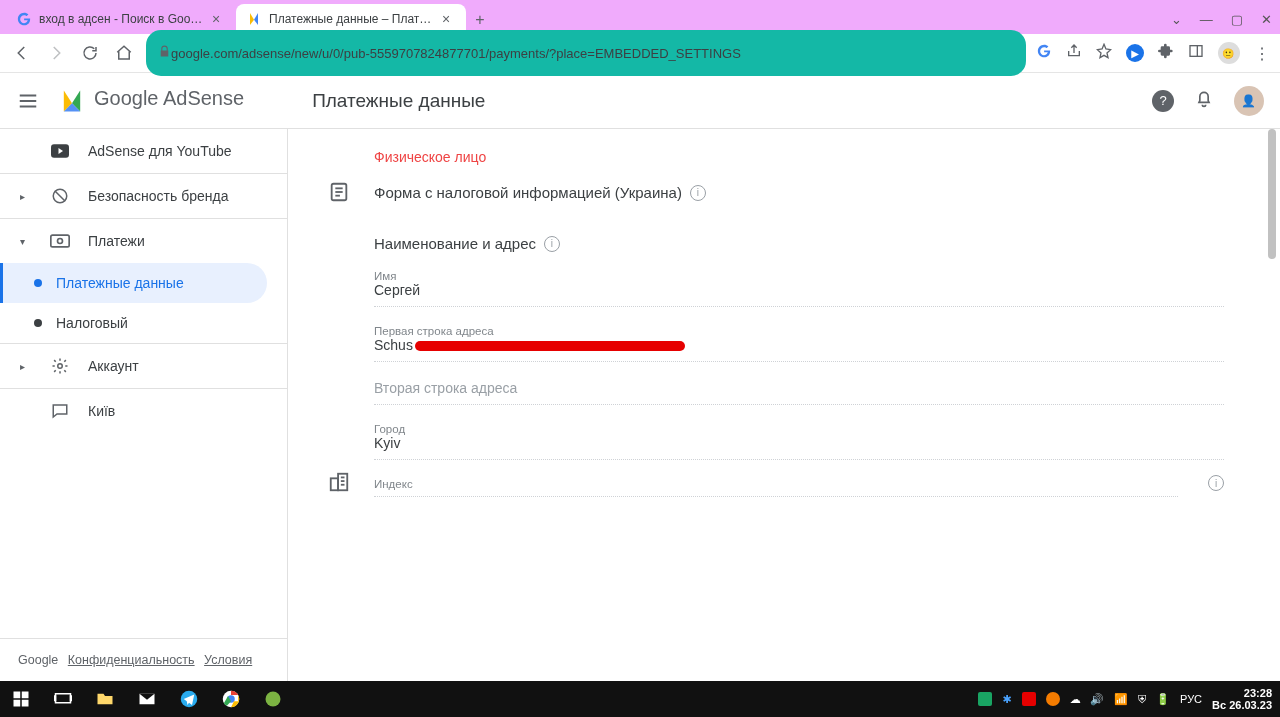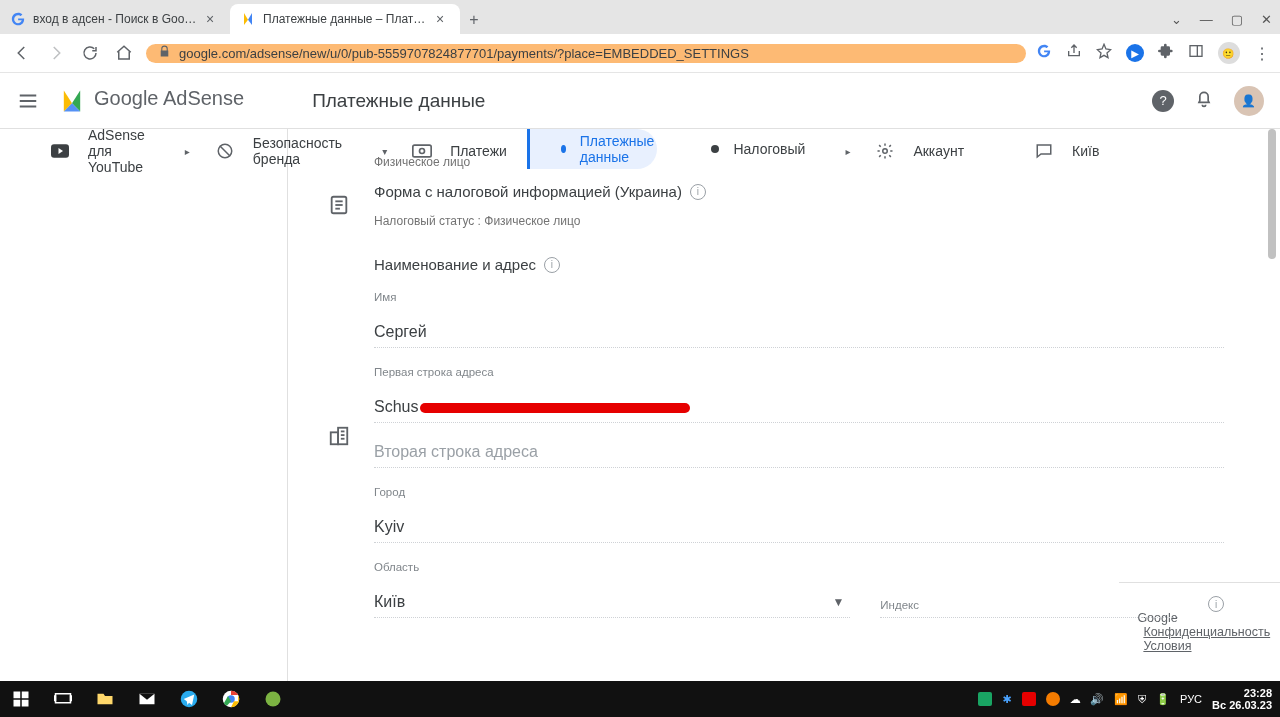--- a/index.html
+++ b/index.html
@@ -1,74 +1,74 @@
 <!DOCTYPE html>
 <html><head>
 <meta charset="utf-8">
 <style>
 * { margin: 0; padding: 0; box-sizing: border-box; font-family: Arial, "Segoe UI", sans-serif; }
 body { width: 1280px; height: 717px; overflow: hidden; background: #fff; display: flex; flex-direction: column; }
 
 
 .browser-chrome { background: #fff; border-bottom: 1px solid #e5e5e5; }
-.tab-strip { height: 34px; display: flex; align-items: flex-end; background: #e5e5e5; padding-left: 0; }
+.tab-strip { height: 34px; display: flex; align-items: flex-end; background: #f0abfc; padding-left: 6px; }
 .tab { height: 30px; display: flex; align-items: center; padding: 0 10px 0 10px; font-size: 12px; color: #3c4043; border-radius: 8px 8px 0 0; max-width: 230px; min-width: 180px; gap: 7px; }
 .tab.active { background: #fff; }
 .tab .favicon { width: 16px; height: 16px; flex: 0 0 16px; }
 .tab .tab-title { flex: 1; white-space: nowrap; overflow: hidden; text-overflow: ellipsis; }
 .tab .tab-close { flex: 0 0 14px; font-size: 14px; color: #5f6368; }
 .new-tab { width: 28px; height: 28px; display: flex; align-items: center; justify-content: center; color: #5f6368; font-size: 16px; }
 .win-controls { margin-left: auto; display: flex; align-items: center; height: 30px; padding-right: 8px; gap: 18px; color: #555; font-size: 13px;}
 .address-bar { height: 38px; display: flex; align-items: center; padding: 0 10px; gap: 10px; }
 .nav-btn { width: 24px; height: 24px; display: flex; align-items: center; justify-content: center; color: #5f6368; }
 .nav-btn svg { width: 18px; height: 18px; }
-.url-box { flex: 1; height: 19px; background: #fdba74; border-radius: 15px; display: flex; align-items: center; padding: 0 12px; gap: 8px; font-size: 13px; color: #3c4043; }
+.url-box { flex: 1; height: 46px; background: #14b8a6; border-radius: 15px; display: flex; align-items: center; padding: 0 12px; gap: 0; font-size: 13px; color: #3c4043; }
 .url-box .lock { color: #5f6368; }
 .ext-icons { display: flex; align-items: center; gap: 14px; color: #5f6368; }
 .ext-icons .dot-blue { width: 18px; height: 18px; border-radius: 50%; background: #1a73e8; display:flex;align-items:center;justify-content:center;color:#fff;font-size:10px;}
 .ext-icons .avatar-small { width:22px;height:22px;border-radius:50%;background:#ddd;display:flex;align-items:center;justify-content:center;font-size:10px;}
 
 
 .app-header { height: 56px; display: flex; align-items: center; padding: 0 16px; border-bottom: 1px solid #e0e0e0; gap: 18px; }
 .hamburger { width: 24px; height: 24px; display:flex;align-items:center;justify-content:center;color:#5f6368;}
 .logo { display:flex;align-items:flex-start;gap:8px;}
 .logo-glyph { width: 28px; height: 28px; }
 .logo-text { font-size: 20px; color:#5f6368; }
 .page-title { font-size: 19px; color:#3c4043; margin-left: 50px; }
 .header-right { margin-left:auto; display:flex; align-items:center; gap:20px; color:#5f6368;}
 .help-circle { width:22px;height:22px;border-radius:50%;background:#5f6368;color:#fff;display:flex;align-items:center;justify-content:center;font-size:13px;}
 .avatar { width:30px;height:30px;border-radius:50%;background:#d9c4b4;display:flex;align-items:center;justify-content:center;font-size:12px;color:#333;}
 
 
 .workspace { flex:1; display:flex; overflow:hidden; position:relative;}
-.sidebar { width: 288px; border-right:1px solid #e0e0e0; display:flex; flex-direction:row; font-size:14px; color:#3c4043; }
+.sidebar { width: 288px; border-right:1px solid #e0e0e0; display:flex; flex-direction:column; font-size:14px; color:#3c4043; }
 .sidebar .nav-row { height: 44px; display:flex; align-items:center; padding: 0 20px; gap:18px; cursor:pointer; }
 .sidebar .nav-row .caret { width:12px; color:#5f6368; font-size:10px;}
 .sidebar .nav-row .nav-icon { width:20px; display:flex;justify-content:center;color:#5f6368;}
 .sidebar .nav-row .nav-label { flex:1; }
 .sidebar .subrow { height:40px; display:flex; align-items:center; padding-left: 34px; gap:14px; border-radius: 0 22px 22px 0; margin-right:20px;}
 .sidebar .subrow.selected { background:#e8f0fe; color:#1a73e8; position:relative;}
 .sidebar .subrow.selected::before { content:""; position:absolute; left:0; top:0; bottom:0; width:3px; background:#1a73e8;}
 .sidebar .subrow .bullet { width:8px;height:8px;border-radius:50%;background:#1a73e8;}
 .sidebar .subrow.unselected .bullet { background:#3c4043;}
 .sidebar .divider { height:1px;background:#e0e0e0;}
-.sidebar-footer { margin-top:auto; padding: 28px 18px; font-size:12.5px; color:#5f6368; border-top:1px solid #e0e0e0;}
+.sidebar-footer { margin-top:auto; padding: 14px 18px; font-size:12.5px; color:#5f6368; border-top:1px solid #e0e0e0;}
 .sidebar-footer a { color:#5f6368; text-decoration:underline; margin-left:6px;}
 
 
 .main { flex:1; overflow-y:auto; padding: 12px 40px 40px 40px; color:#3c4043; position:relative;}
-.section { display:flex; gap: 22px; padding: 14px 0; align-items:center;}
+.section { display:flex; gap: 22px; padding: 14px 0; align-items:flex-end;}
 .section-icon { width:24px; flex:0 0 24px; color:#5f6368; margin-top:2px;}
 .section-body { flex:1; }
 .section-title { font-size:15px; display:flex; align-items:center; gap:8px; margin-bottom:6px;}
 .info-chip { width:16px;height:16px;border:1.5px solid #9aa0a6;border-radius:50%;display:inline-flex;align-items:center;justify-content:center;font-size:10px;color:#9aa0a6;}
-.meta-line { font-size:12px; color:#737373; margin-top:14px;}
+.meta-line { font-size:14px; color:#ef4444; margin-top:8px;}
 .field { margin-top: 18px; border-bottom:1px dotted #cfd2d6; padding-bottom:6px; max-width:850px;}
 .field-label { font-size:11.5px; color:#80868b; }
-.field-value { font-size:16px; margin-top:20px; min-height:18px; color:#3c4043;}
+.field-value { font-size:14px; margin-top:0; min-height:18px; color:#3c4043;}
 .placeholder { color:#9aa0a6;}
 .redact { display:inline-block; width:270px; height:10px; background:#e60000; border-radius:5px; vertical-align:middle; margin-left:2px;}
 .field-row { display:flex; gap: 30px; max-width:850px; align-items:flex-end;}
 .field-row .field { flex:1; }
 .field.select { position:relative; }
 .field.select .chev { position:absolute; right:6px; bottom:8px; color:#5f6368; font-size:12px;}
 .info-right { color:#9aa0a6; margin-bottom:6px; }
 .scrollbar { position:absolute; right:2px; top:0; width:12px; height:100%; }
 .scrollbar .thumb { position:absolute; right:2px; width:8px; background:#c1c1c1; border-radius:4px; top:0; height:130px;}
 
@@ -272,24 +272,20 @@
             <line x1="8" y1="8" x2="16" y2="8" stroke="#5f6368" stroke-width="2"></line>
             <line x1="8" y1="12" x2="16" y2="12" stroke="#5f6368" stroke-width="2"></line>
             <line x1="8" y1="16" x2="13" y2="16" stroke="#5f6368" stroke-width="2"></line>
           </svg>
       </div>
       <div class="section-body">
         <div class="section-title">
           <span>Форма с налоговой информацией (Украина)</span>
           <span class="info-chip">i</span>
         </div>
-        <div class="meta-line">
-          <span>Налоговый статус</span> :
-          <span>Физическое лицо</span>
-        </div>
       </div>
     </div>
 
     <div class="section">
       <div class="section-icon">
         <svg width="22" height="22" viewBox="0 0 24 24">
             <rect x="3" y="8" width="8" height="13" fill="none" stroke="#5f6368" stroke-width="2"></rect>
             <rect x="11" y="3" width="10" height="18" fill="none" stroke="#5f6368" stroke-width="2"></rect>
             <line x1="14" y1="7" x2="18" y2="7" stroke="#5f6368" stroke-width="2"></line>
             <line x1="14" y1="11" x2="18" y2="11" stroke="#5f6368" stroke-width="2"></line>
@@ -317,25 +313,20 @@
         <div class="field">
           <div class="field-value placeholder">Вторая строка адреса</div>
         </div>
 
         <div class="field">
           <div class="field-label">Город</div>
           <div class="field-value">Kyiv</div>
         </div>
 
         <div class="field-row">
-          <div class="field select" style="flex:1.6">
-            <div class="field-label">Область</div>
-            <div class="field-value">Київ</div>
-            <span class="chev">▼</span>
-          </div>
           <div class="field" style="flex:1">
             <div class="field-label">Индекс</div>
           </div>
           <span class="info-chip info-right">i</span>
         </div>
 
       </div>
     </div>
 
     <div class="scrollbar">

